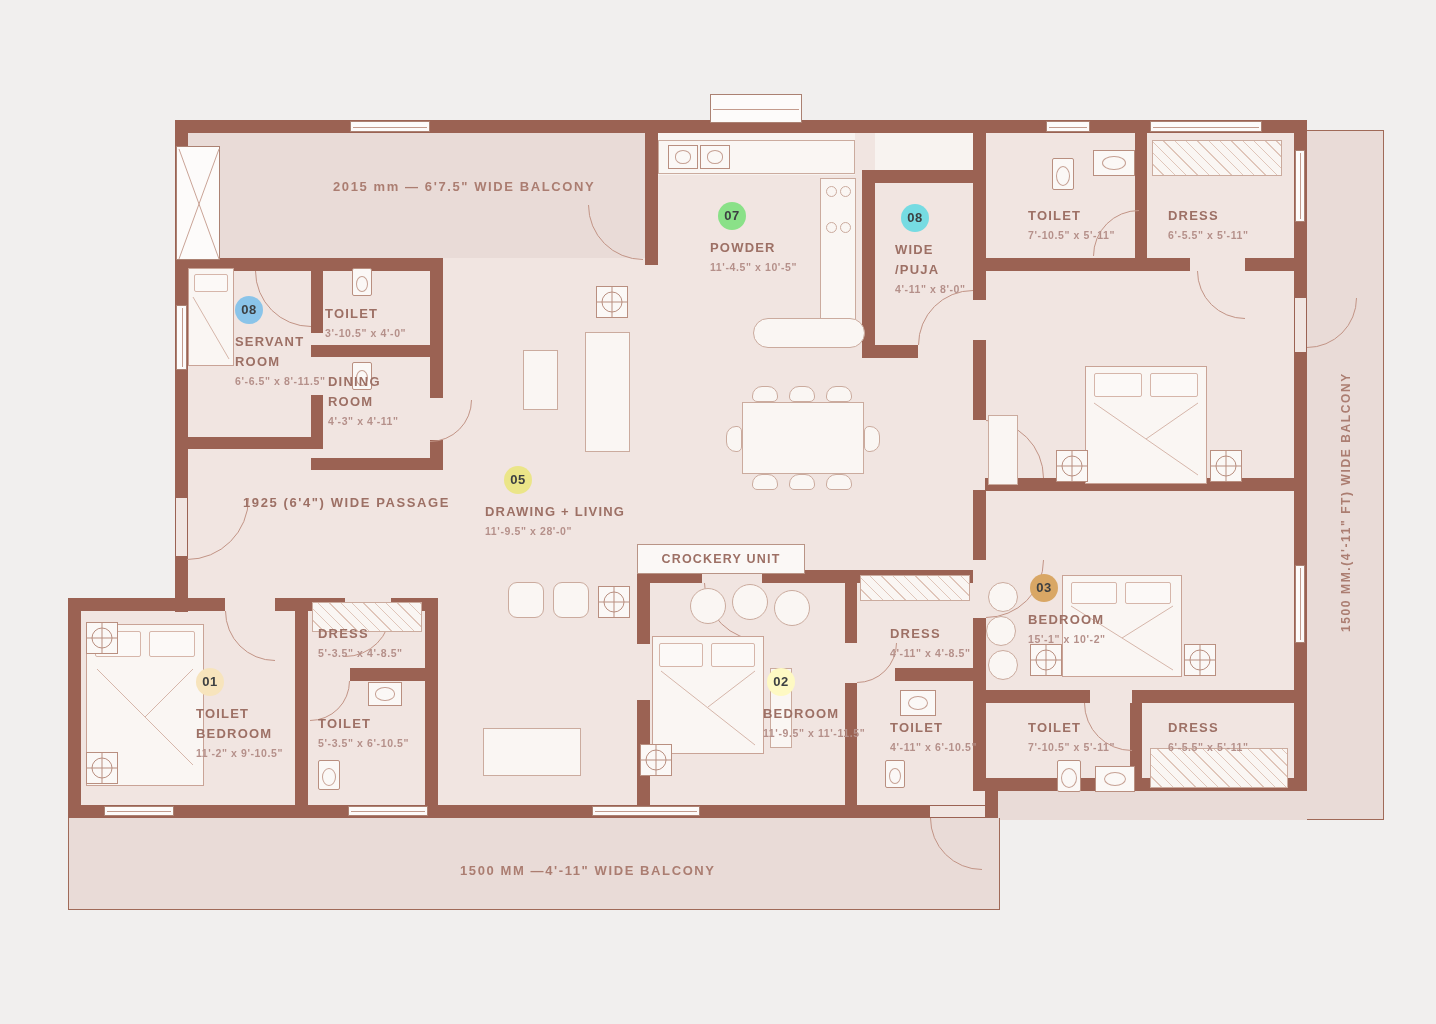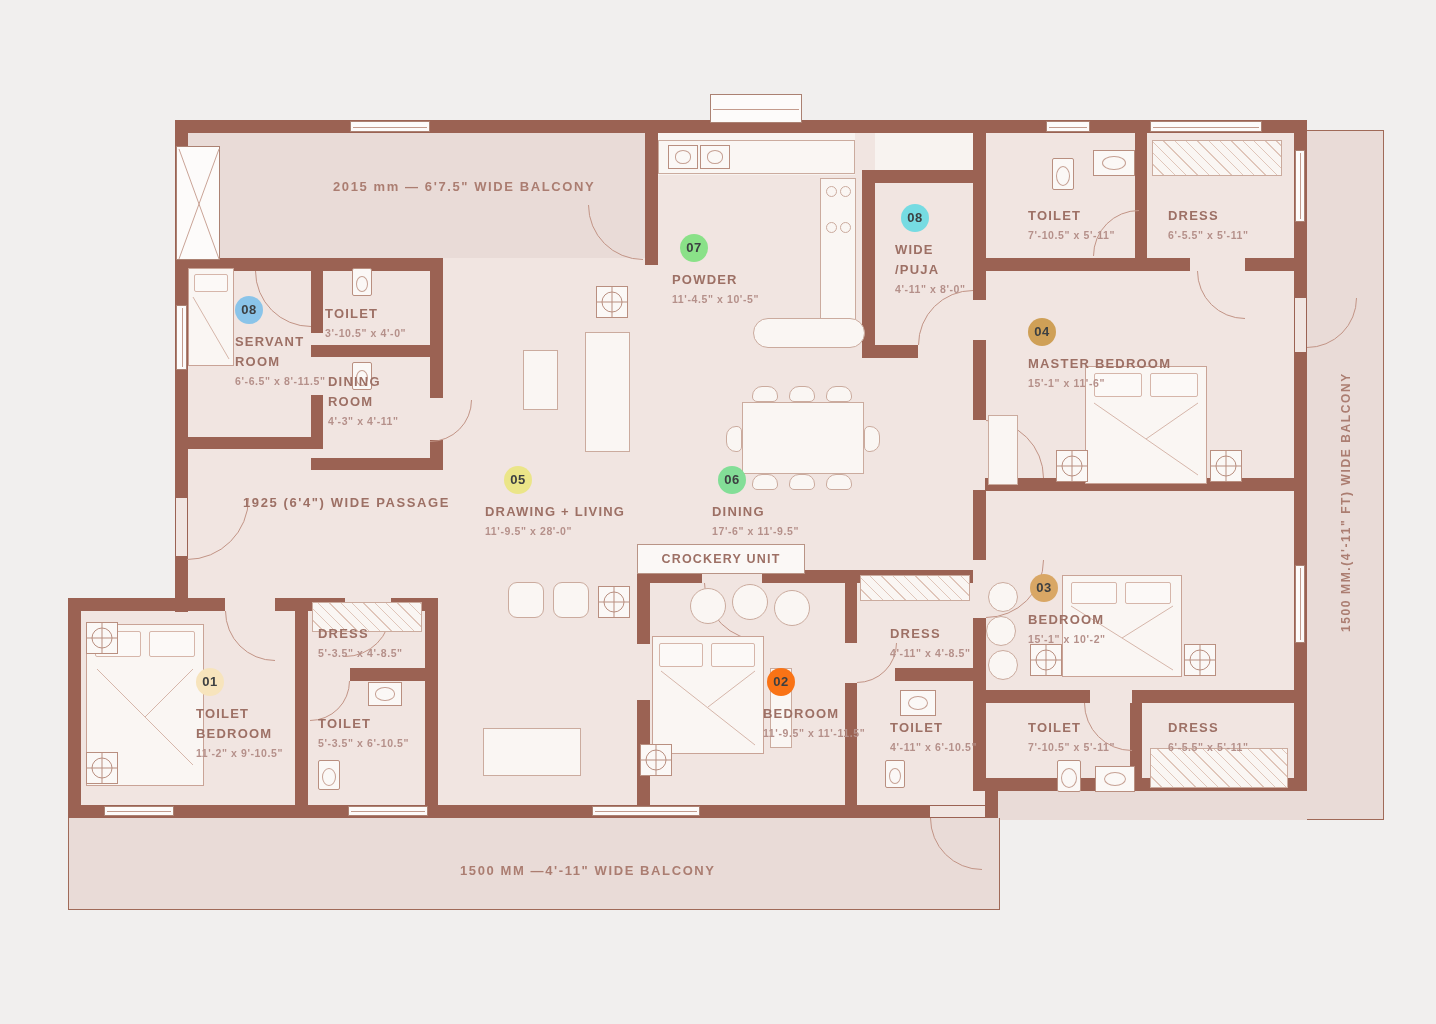--- a/index.html
+++ b/index.html
@@ -341,70 +341,60 @@
   </div>
   <div class="rlabel slabel" style="left:325px;top:304px;">
     <div class="rname">TOILET</div>
     <div class="rdims">3'-10.5" x 4'-0"</div>
   </div>
   <div class="rlabel slabel" style="left:328px;top:372px;">
     <div class="rname">DINING</div>
     <div class="rname" style="margin-top:0;">ROOM</div>
     <div class="rdims">4'-3" x 4'-11"</div>
   </div>
-  <div class="rlabel" style="left:672px;top:202px;margin-top:32px;">
+  <div class="rlabel" style="left:710px;top:202px;">
     <div class="badge" style="margin-left: 8px; background: rgb(138, 225, 136);">07</div>
     <div class="rname">POWDER</div>
     <div class="rdims">11'-4.5" x 10'-5"</div>
   </div>
   <div class="rlabel" style="left:895px;top:204px;">
     <div class="badge" style="margin-left: 6px; background: rgb(118, 219, 226);">08</div>
     <div class="rname">WIDE</div>
     <div class="rname" style="margin-top:0;">/PUJA</div>
     <div class="rdims">4'-11" x 8'-0"</div>
   </div>
   <div class="rlabel slabel" style="left:1028px;top:206px;">
     <div class="rname">TOILET</div>
     <div class="rdims">7'-10.5" x 5'-11"</div>
   </div>
   <div class="rlabel slabel" style="left:1168px;top:206px;">
     <div class="rname">DRESS</div>
     <div class="rdims">6'-5.5" x 5'-11"</div>
   </div>
-  <div class="rlabel" style="left:1028px;top:318px;">
-    <div class="badge" style="background: rgb(207, 160, 87);">04</div>
-    <div class="rname">MASTER BEDROOM</div>
-    <div class="rdims">15'-1" x 11'-6"</div>
-  </div>
   <div class="rlabel" style="left:485px;top:466px;">
     <div class="badge" style="margin-left: 19px; background: rgb(235, 229, 136);">05</div>
     <div class="rname">DRAWING + LIVING</div>
     <div class="rdims">11'-9.5" x 28'-0"</div>
   </div>
-  <div class="rlabel" style="left:712px;top:466px;">
-    <div class="badge" style="margin-left: 6px; background: rgb(131, 222, 151);">06</div>
-    <div class="rname">DINING</div>
-    <div class="rdims">17'-6" x 11'-9.5"</div>
-  </div>
   <div class="rlabel" style="left:196px;top:668px;">
     <div class="badge" style="background: rgb(247, 228, 188);">01</div>
     <div class="rname">TOILET</div>
     <div class="rname" style="margin-top:0;">BEDROOM</div>
     <div class="rdims">11'-2" x 9'-10.5"</div>
   </div>
   <div class="rlabel slabel" style="left:318px;top:624px;">
     <div class="rname">DRESS</div>
     <div class="rdims">5'-3.5" x 4'-8.5"</div>
   </div>
   <div class="rlabel slabel" style="left:318px;top:714px;">
     <div class="rname">TOILET</div>
     <div class="rdims">5'-3.5" x 6'-10.5"</div>
   </div>
   <div class="rlabel" style="left:763px;top:668px;">
-    <div class="badge" style="margin-left: 4px; background: #f97316;">02</div>
+    <div class="badge" style="margin-left: 4px; background: #fef9c3;">02</div>
     <div class="rname">BEDROOM</div>
     <div class="rdims">11'-9.5" x 11'-11.5"</div>
   </div>
   <div class="rlabel slabel" style="left:890px;top:624px;">
     <div class="rname">DRESS</div>
     <div class="rdims">4'-11" x 4'-8.5"</div>
   </div>
   <div class="rlabel slabel" style="left:890px;top:718px;">
     <div class="rname">TOILET</div>
     <div class="rdims">4'-11" x 6'-10.5"</div>

